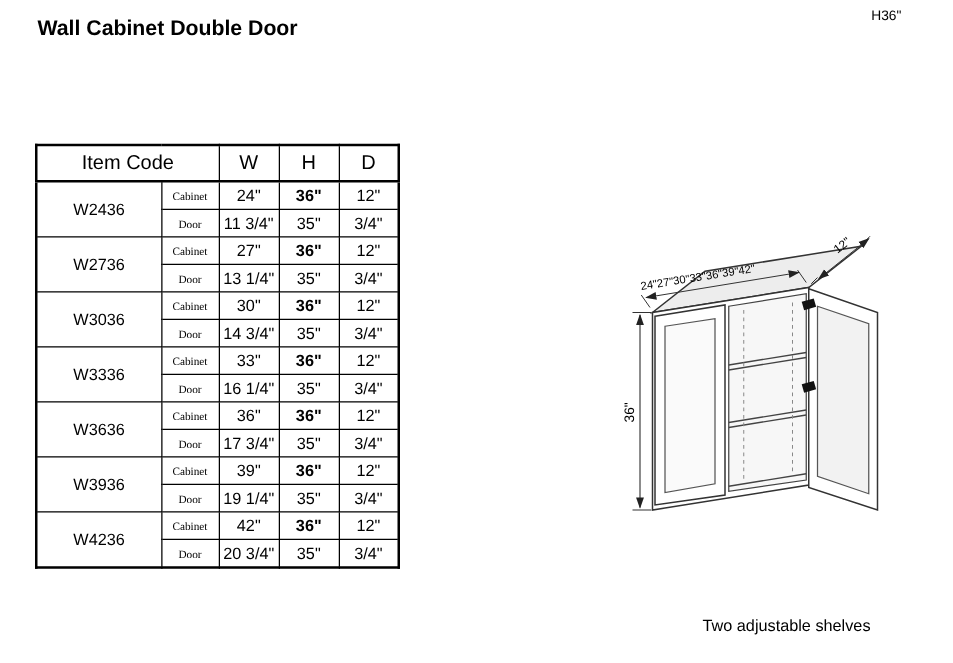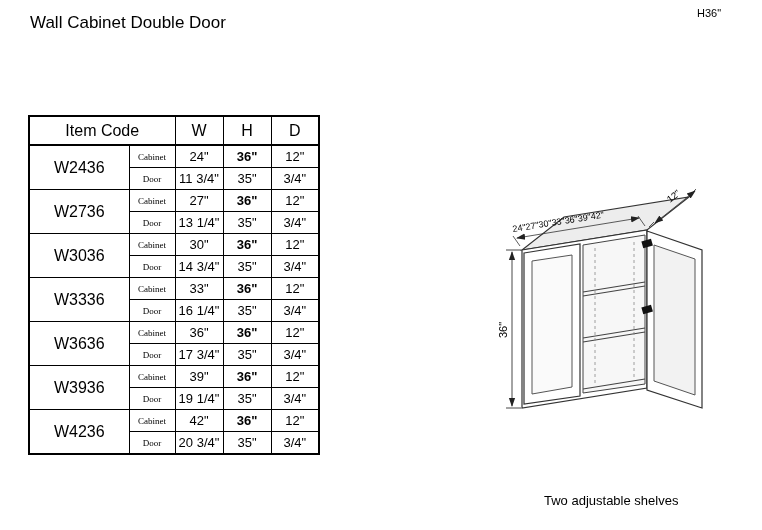--- a/index.html
+++ b/index.html
@@ -6,21 +6,21 @@
   body {
     width: 762px; height: 530px;
     position: relative;
     background: #ffffff;
     color: #000;
     font-family: "Liberation Sans", sans-serif;
     overflow: hidden;
   }
   .page-title {
     position: absolute; left: 30px; top: 13px;
-    font-size: 17px; font-weight: 400;
+    font-size: 17px; font-weight: 700;
   }
   .corner-label {
     position: absolute; left: 697px; top: 7px;
     font-size: 11px;
   }
   table.spec-table {
     position: absolute; left: 28px; top: 115px;
     border-collapse: collapse;
     border: 2px solid #000;
     table-layout: fixed;
@@ -30,30 +30,30 @@
     padding: 0;
     text-align: center;
     vertical-align: middle;
     overflow: hidden;
     white-space: nowrap;
   }
   .spec-table thead th { height: 27px; font-size: 16px; font-weight: 500; border-bottom: 2px solid #000; margin-top: 23px; }
   .col-code  { width: 100px; }
   .col-sub   { width: 46px;  }
   .col-dim   { width: 48px;  }
-  .code-cell { font-size: 16px; }
+  .code-cell { font-size: 13px; }
   .sub-cell  { font-size: 9px; height: 21px; font-family: Liberation Serif, serif; }
   .val       { font-size: 13px; }
   .val-strong{ font-weight: 700; }
   svg.diagram {
     position: absolute; left: 462px; top: 150px;
     width: 300px; height: 300px;
   }
   .footer-note {
-    position: absolute; left: 544px; top: 493px;
+    position: absolute; left: 562px; top: 493px;
     font-size: 13px;
   }
 </style>
 </head>
 <body>
 
 <div class="page-title">Wall Cabinet Double Door</div>
 <div class="corner-label">H36"</div>
 
 <table class="spec-table">

